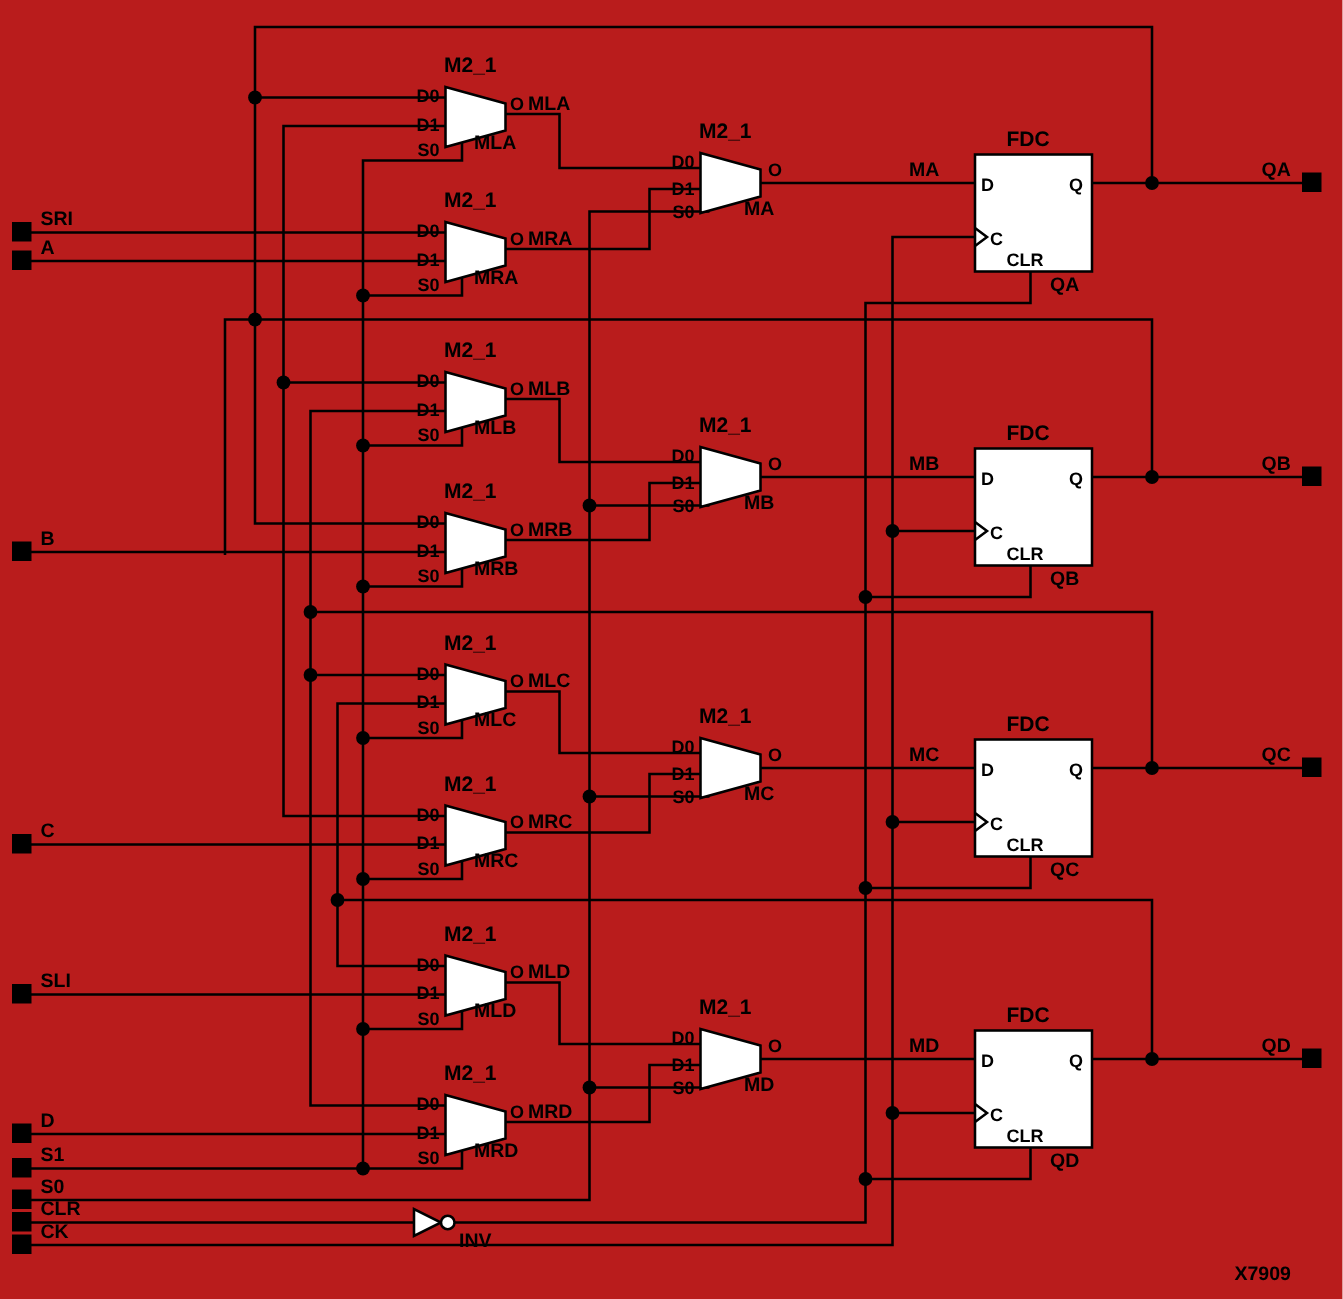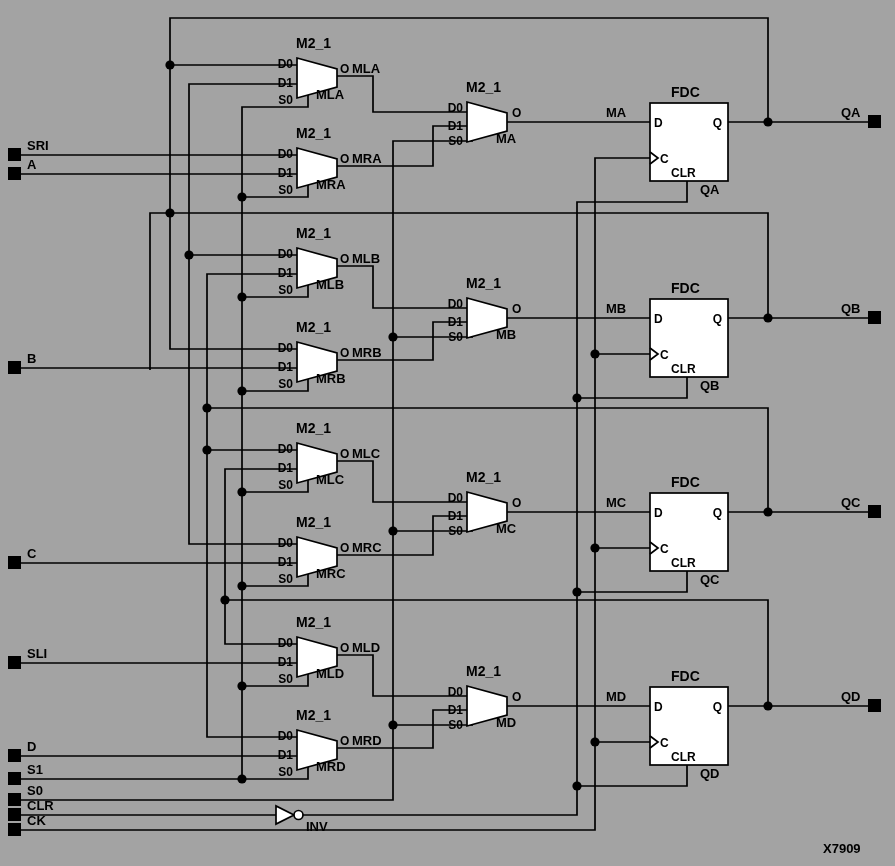--- a/index.html
+++ b/index.html
@@ -1,19 +1,19 @@
 <!DOCTYPE html>
 <html><head>
 <meta charset="utf-8">
 <style>
   html, body { margin: 0; padding: 0; background: #ffffff; }
   #stage {
     position: relative;
     width: 895px; height: 866px;
-    background: #a3a3a3;
+    background: #b91c1c;
     font-family: "Liberation Sans", sans-serif;
   }
   svg text {
     font-family: "Liberation Sans", "DejaVu Sans", sans-serif;
     font-weight: bold;
     fill: #000000;
   }
   .t-title { font-size: 14px; }
   .t-pin   { font-size: 12px; }
   .t-lbl   { font-size: 13px; }

